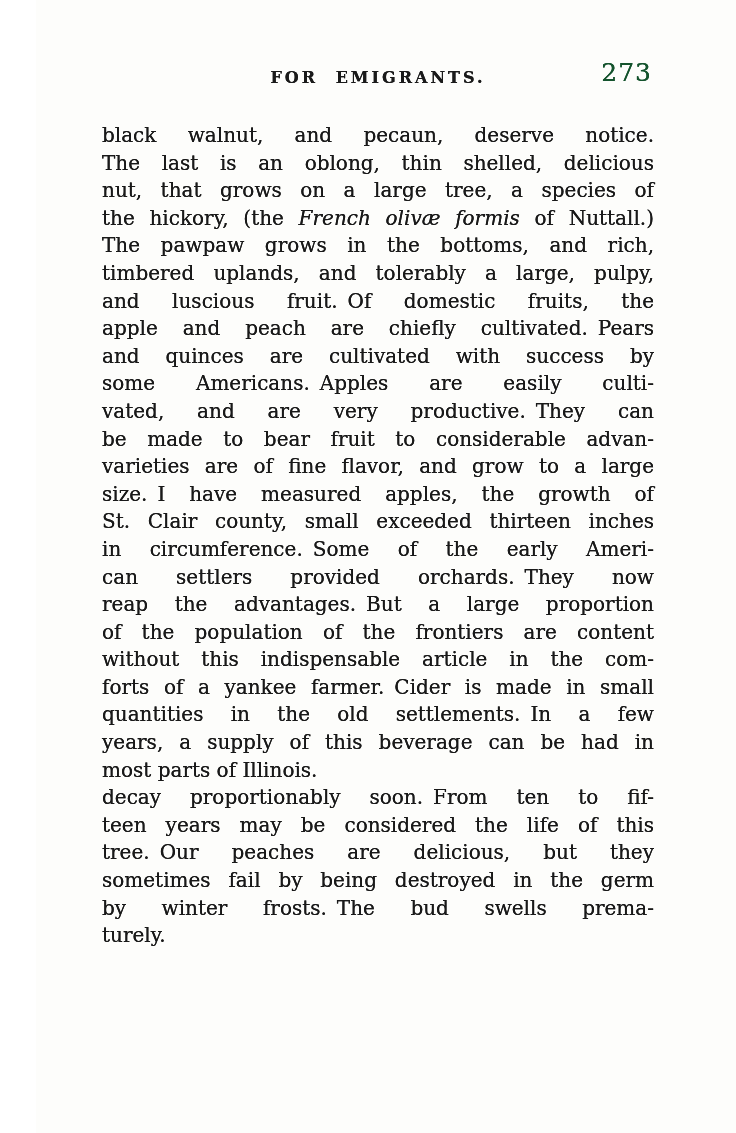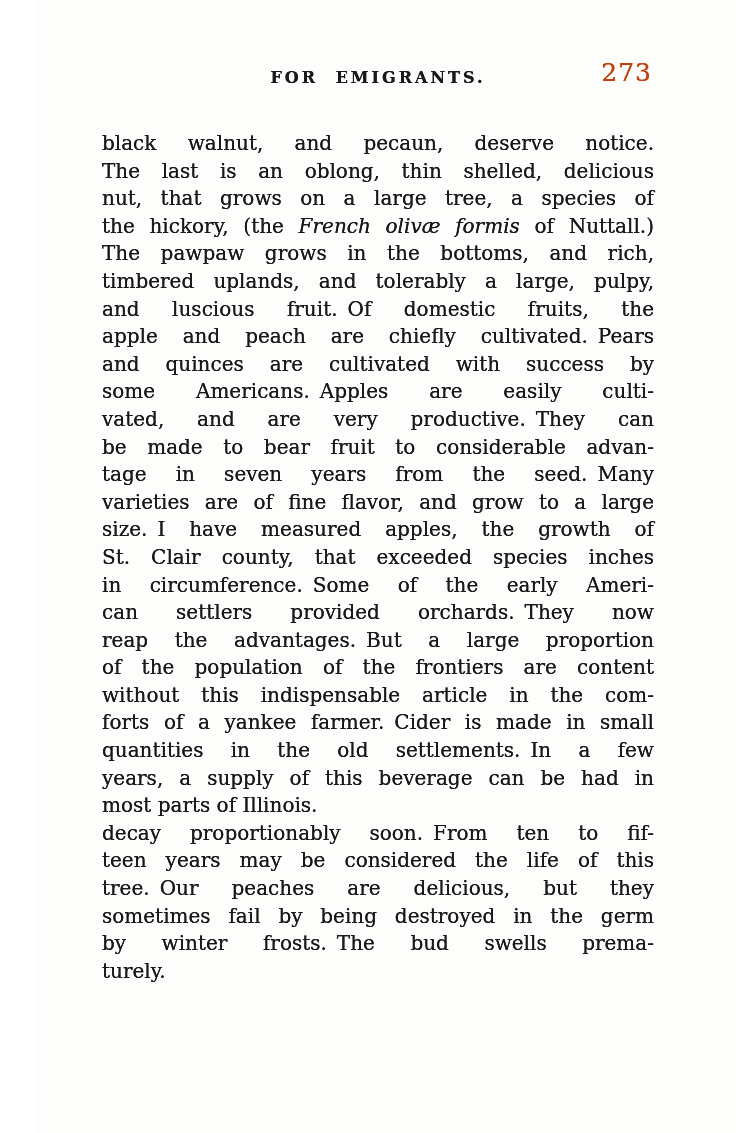--- a/index.html
+++ b/index.html
@@ -29,27 +29,27 @@
     word-spacing: 9px;
     color: #1a1a1a;
     text-shadow: 0 0 0.3px currentColor;
   }
   .page-number {
     position: absolute;
     right: 120px;
     top: 58px;
     font-size: 25px;
     letter-spacing: 1px;
-    color: #c2410c;
+    color: #14532d;
     text-shadow: 0 0 0.3px currentColor;
   }
   .page-body {
     position: absolute;
     left: 66px;
-    top: 130px;
+    top: 122px;
     width: 552px;
     font-size: 20px;
     line-height: 27.6px;
     text-shadow: 0 0 0.35px currentColor;
   }
   .line {
     text-align: justify;
     text-align-last: justify;
     height: 27.6px;
     white-space: nowrap;
@@ -76,24 +76,23 @@
       <div class="line">nut, that grows on a large tree, a species of</div>
       <div class="line">the hickory, (the <i>French olivæ formis</i> of Nuttall.)</div>
       <div class="line">The pawpaw grows in the bottoms, and rich,</div>
       <div class="line">timbered uplands, and tolerably a large, pulpy,</div>
       <div class="line">and luscious fruit. Of domestic fruits, the</div>
       <div class="line">apple and peach are chiefly cultivated. Pears</div>
       <div class="line">and quinces are cultivated with success by</div>
       <div class="line">some Americans. Apples are easily culti-</div>
       <div class="line">vated, and are very productive. They can</div>
       <div class="line">be made to bear fruit to considerable advan-</div>
-      <div class="line">tage in seven years from the seed. Many</div>
       <div class="line">varieties are of fine flavor, and grow to a large</div>
       <div class="line">size. I have measured apples, the growth of</div>
-      <div class="line">St. Clair county, that exceeded species inches</div>
+      <div class="line">St. Clair county, small exceeded thirteen inches</div>
       <div class="line">in circumference. Some of the early Ameri-</div>
       <div class="line">can settlers provided orchards. They now</div>
       <div class="line">reap the advantages. But a large proportion</div>
       <div class="line">of the population of the frontiers are content</div>
       <div class="line">without this indispensable article in the com-</div>
       <div class="line">forts of a yankee farmer. Cider is made in small</div>
       <div class="line">quantities in the old settlements. In a few</div>
       <div class="line">years, a supply of this beverage can be had in</div>
       <div class="line flush">most parts of Illinois.</div>
       <div class="line">decay proportionably soon. From ten to fif-</div>

